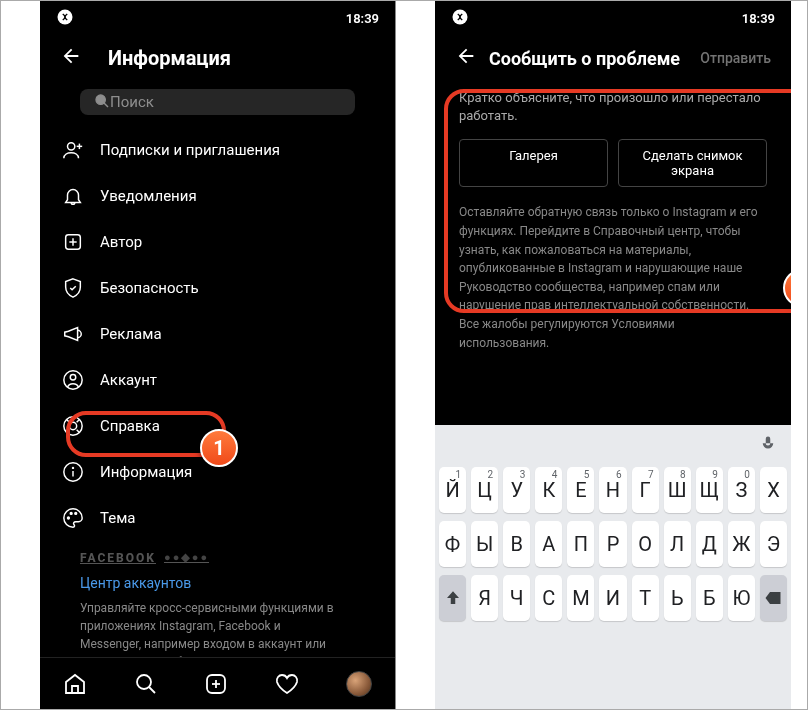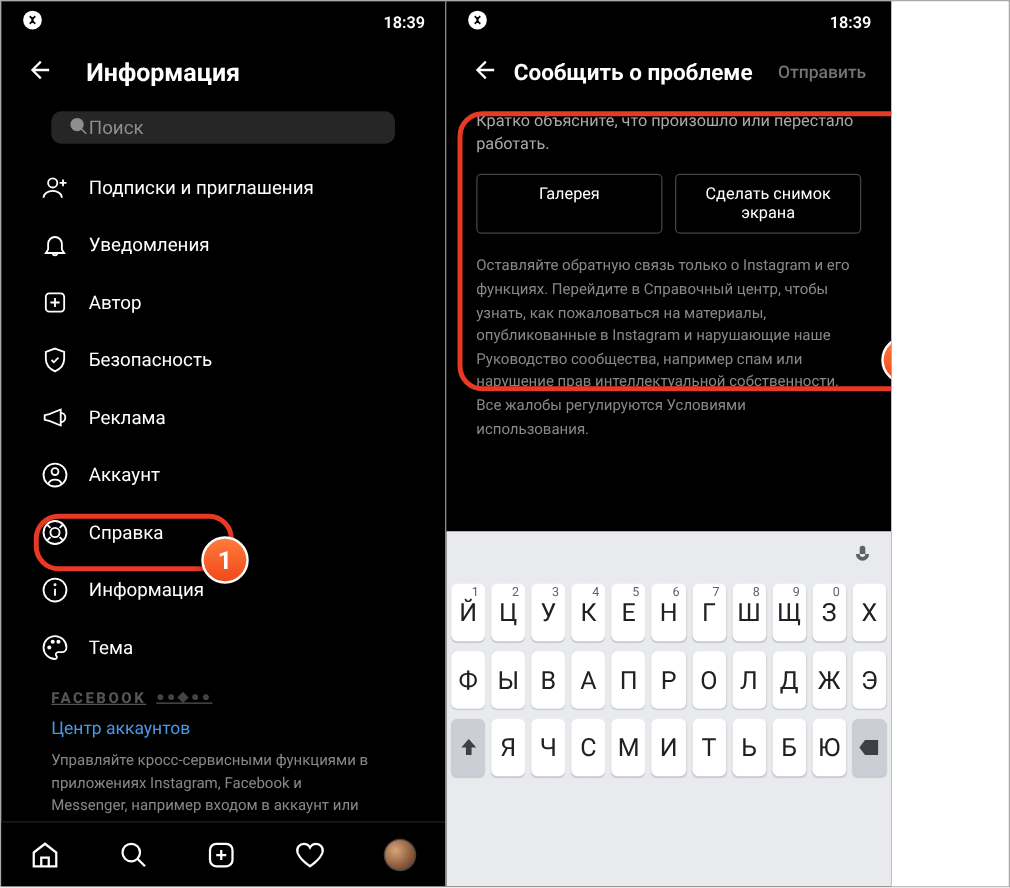--- a/index.html
+++ b/index.html
@@ -1,29 +1,29 @@
 <!DOCTYPE html>
 <html><head>
 <meta charset="utf-8">
 <style>
 * { margin: 0; padding: 0; box-sizing: border-box; font-family: -apple-system, BlinkMacSystemFont, "Segoe UI", Roboto, Helvetica, Arial, sans-serif; }
 body { background: #fff; width: 808px; height: 710px; position: relative; }
 .container { display: flex; width: 808px; height: 710px; border: 1px solid #aaa; }
-.phone { width: 356px; height: 708px; background: #000; color: #fff; position: relative; overflow: hidden; }
+.phone { width: 356px; height: 708px; background: #000; color: #fff; position: relative; overflow: hidden; margin-left: 39px; }
 .phone.left { border-right: 1px solid #888; }
 .status-bar { display: flex; justify-content: space-between; align-items: center; padding: 8px 16px; height: 34px; font-size: 13px; font-weight: 600; }
 .status-left svg { width: 18px; height: 18px; }
 .header { display: flex; align-items: center; padding: 10px 20px 16px; gap: 26px; }
 .header-title { font-size: 20px; font-weight: 700; color: #fff; }
 .back-arrow { cursor: pointer; }
 .back-arrow svg { width: 22px; height: 22px; fill: #fff; }
 .search-box { margin: 2px 40px 12px; background: #262626; border-radius: 8px; display: flex; align-items: flex-start; padding: 4px 14px; }
 .search-box svg { width: 16px; height: 16px; fill: #8e8e8e; stroke: #8e8e8e; }
 .search-box span { color: #8e8e8e; font-size: 15px; }
-.menu { padding: 0 32px; }
+.menu { padding: 0 22px; }
 .menu-item { display: flex; align-items: center; gap: 16px; padding: 12px 0; cursor: pointer; }
 .menu-item .icon { width: 22px; height: 22px; display: flex; align-items: center; justify-content: center; flex-shrink: 0; }
 .menu-item .icon svg { width: 22px; height: 22px; stroke: #fff; fill: none; stroke-width: 1.6; }
 .menu-item span { font-size: 15px; color: #fff; }
 .highlight-red { border: 4px solid #e63a24; border-radius: 20px; }
 .highlight-1 { position: absolute; left: 26px; top: 410px; width: 160px; height: 46px; pointer-events: none; }
 .highlight-2 { position: absolute; left: 9px; top: 88px; width: 382px; height: 224px; pointer-events: none; right: 12px; }
 .marker { position: absolute; width: 38px; height: 38px; background: linear-gradient(180deg,#ff7a3c,#f04a1a); border-radius: 50%; border: 2px solid #fff; display: flex; align-items: center; justify-content: center; font-weight: 700; font-size: 20px; color: #fff; box-shadow: 0 2px 6px rgba(0,0,0,0.5); }
 .marker-1 { left: 160px; top: 428px; }
 .marker-2 { left: 348px; top: 268px; }

